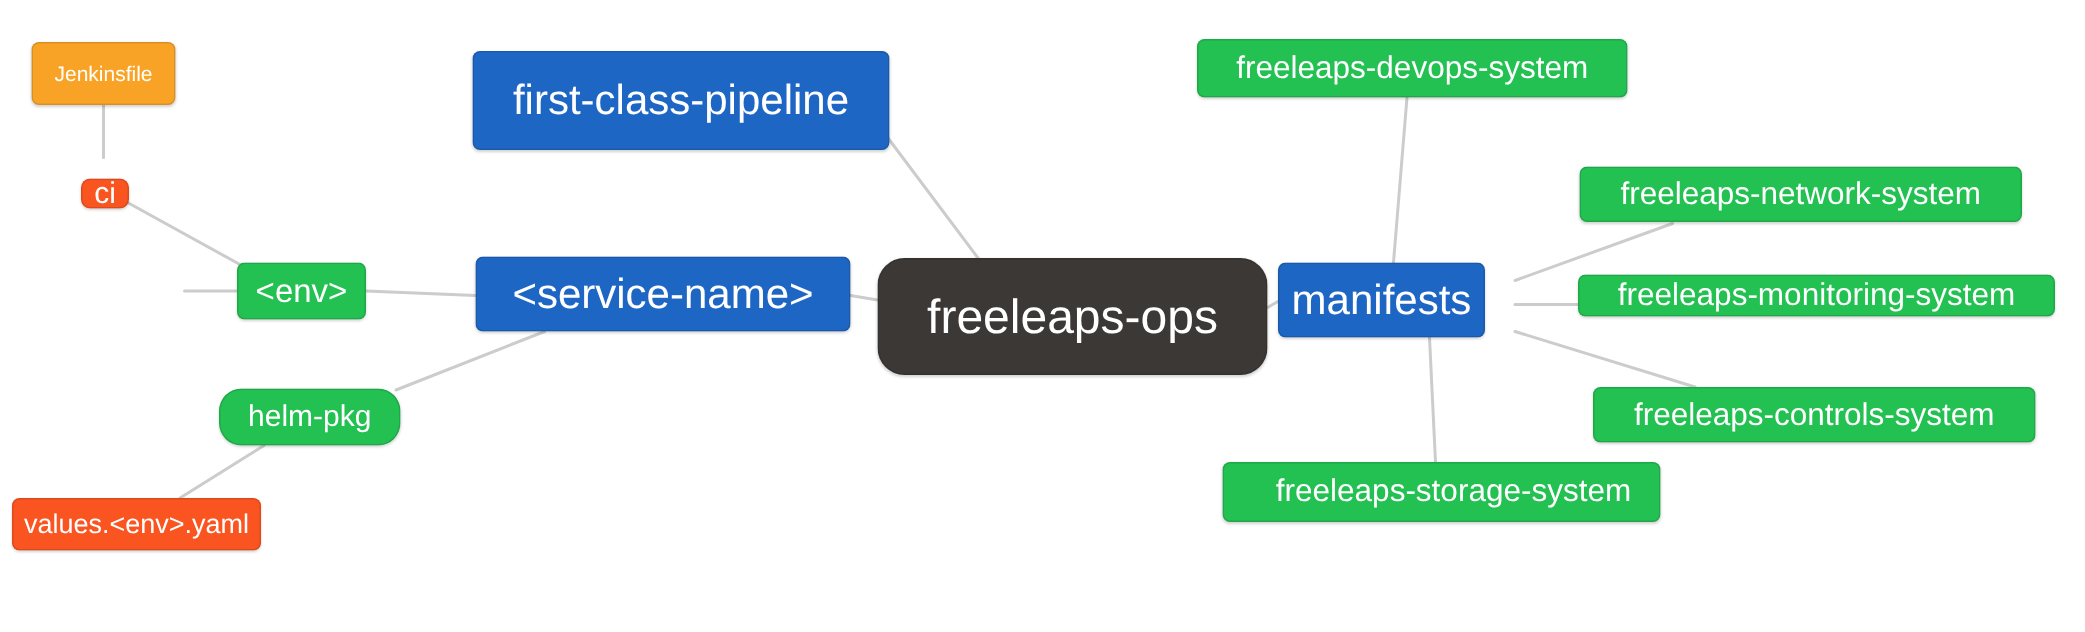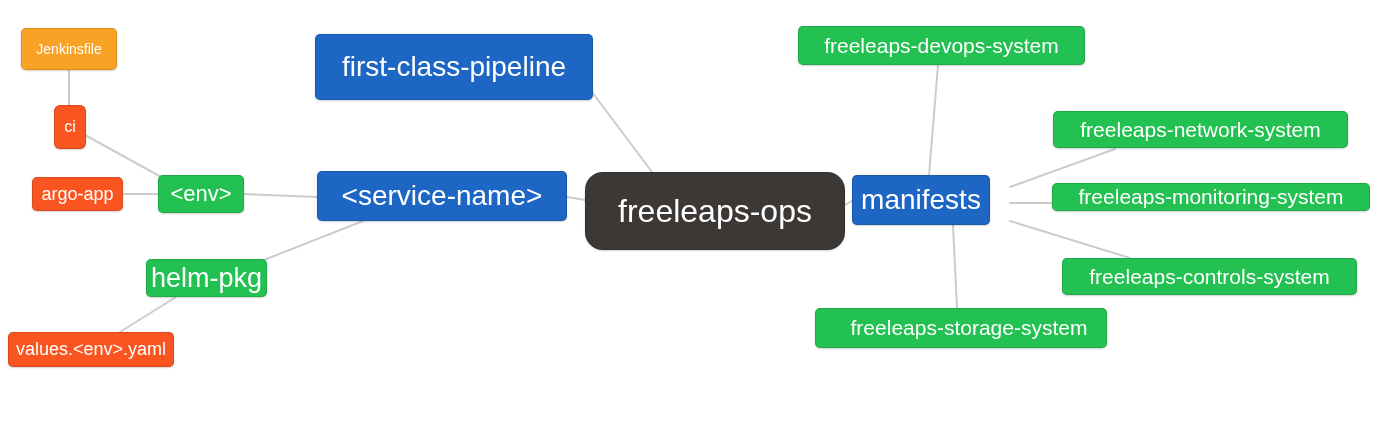--- a/index.html
+++ b/index.html
@@ -36,24 +36,24 @@
     color: #ffffff;
     border-radius: 5px;
     border: 1px solid rgba(0,0,0,0.12);
     box-shadow: 0 1px 2px rgba(0,0,0,0.18);
     white-space: nowrap;
     cursor: pointer;
     font-weight: 400;
   }
   
   #n-jenkinsfile   { left: 21px;   top: 28px;  width: 96px;  height: 42px; font-size: 14px; }
-  #n-ci            { left: 54px;   top: 105px; width: 32px;  height: 44px; font-size: 16px; border-radius: 6px; }
+  #n-ci            { left: 54px;   top: 119px; width: 32px;  height: 20px; font-size: 20px; border-radius: 6px; }
   #n-argo-app      { left: 32px;   top: 177px; width: 91px;  height: 34px; font-size: 18px; }
   #n-env           { left: 158px;  top: 175px; width: 86px;  height: 38px; font-size: 22px; }
-  #n-helm-pkg      { left: 146px;  top: 259px; width: 121px; height: 38px; font-size: 27px; }
+  #n-helm-pkg      { left: 146px;  top: 259px; width: 121px; height: 38px; font-size: 20px; border-radius: 15px; }
   #n-values        { left: 8px;    top: 332px; width: 166px; height: 35px; font-size: 18px; }
   #n-fcp           { left: 315px;  top: 34px;  width: 278px; height: 66px; font-size: 28px; }
   #n-service-name  { left: 317px;  top: 171px; width: 250px; height: 50px; font-size: 28px; }
   #n-freeleaps-ops { left: 585px;  top: 172px; width: 260px; height: 78px; font-size: 32px; border-radius: 18px; }
   #n-manifests     { left: 852px;  top: 175px; width: 138px; height: 50px; font-size: 28px; }
   #n-devops        { left: 798px;  top: 26px;  width: 287px; height: 39px; font-size: 21px; }
   #n-network       { left: 1053px; top: 111px; width: 295px; height: 37px; font-size: 21px; }
   #n-monitoring    { left: 1052px; top: 183px; width: 318px; height: 28px; font-size: 21px; }
   #n-controls      { left: 1062px; top: 258px; width: 295px; height: 37px; font-size: 21px; }
   #n-storage       { left: 815px;  top: 308px; width: 292px; height: 40px; font-size: 21px; padding-left: 16px; }
@@ -75,21 +75,20 @@
     <line class="edge" x1="845" y1="205" x2="852" y2="201"></line>
     <line class="edge" x1="938" y1="65" x2="929" y2="175"></line>
     <line class="edge" x1="1010" y1="187" x2="1115" y2="149"></line>
     <line class="edge" x1="1010" y1="203" x2="1052" y2="203"></line>
     <line class="edge" x1="1010" y1="221" x2="1130" y2="258"></line>
     <line class="edge" x1="953" y1="225" x2="957" y2="308"></line>
   </svg>
 
   <div class="node" id="n-jenkinsfile" style="background-color: rgb(249, 163, 38);">Jenkinsfile</div>
   <div class="node" id="n-ci" style="background-color: rgb(250, 84, 32);">ci</div>
-  <div class="node" id="n-argo-app" style="background-color: rgb(250, 84, 32);">argo-app</div>
   <div class="node" id="n-env" style="background-color: rgb(35, 192, 82);">&lt;env&gt;</div>
   <div class="node" id="n-helm-pkg" style="background-color: rgb(35, 192, 82);">helm-pkg</div>
   <div class="node" id="n-values" style="background-color: rgb(250, 84, 32);">values.&lt;env&gt;.yaml</div>
   <div class="node" id="n-fcp" style="background-color: rgb(30, 102, 196);">first-class-pipeline</div>
   <div class="node" id="n-service-name" style="background-color: rgb(30, 102, 196); text-align: center;">&lt;service-name&gt;</div>
   <div class="node" id="n-freeleaps-ops" style="background-color: rgb(60, 56, 54);">freeleaps-ops</div>
   <div class="node" id="n-manifests" style="background-color: rgb(30, 102, 196);">manifests</div>
   <div class="node" id="n-devops" style="background-color: rgb(35, 192, 82);">freeleaps-devops-system</div>
   <div class="node" id="n-network" style="background-color: rgb(35, 192, 82);">freeleaps-network-system</div>
   <div class="node" id="n-monitoring" style="background-color: rgb(35, 192, 82);">freeleaps-monitoring-system</div>

